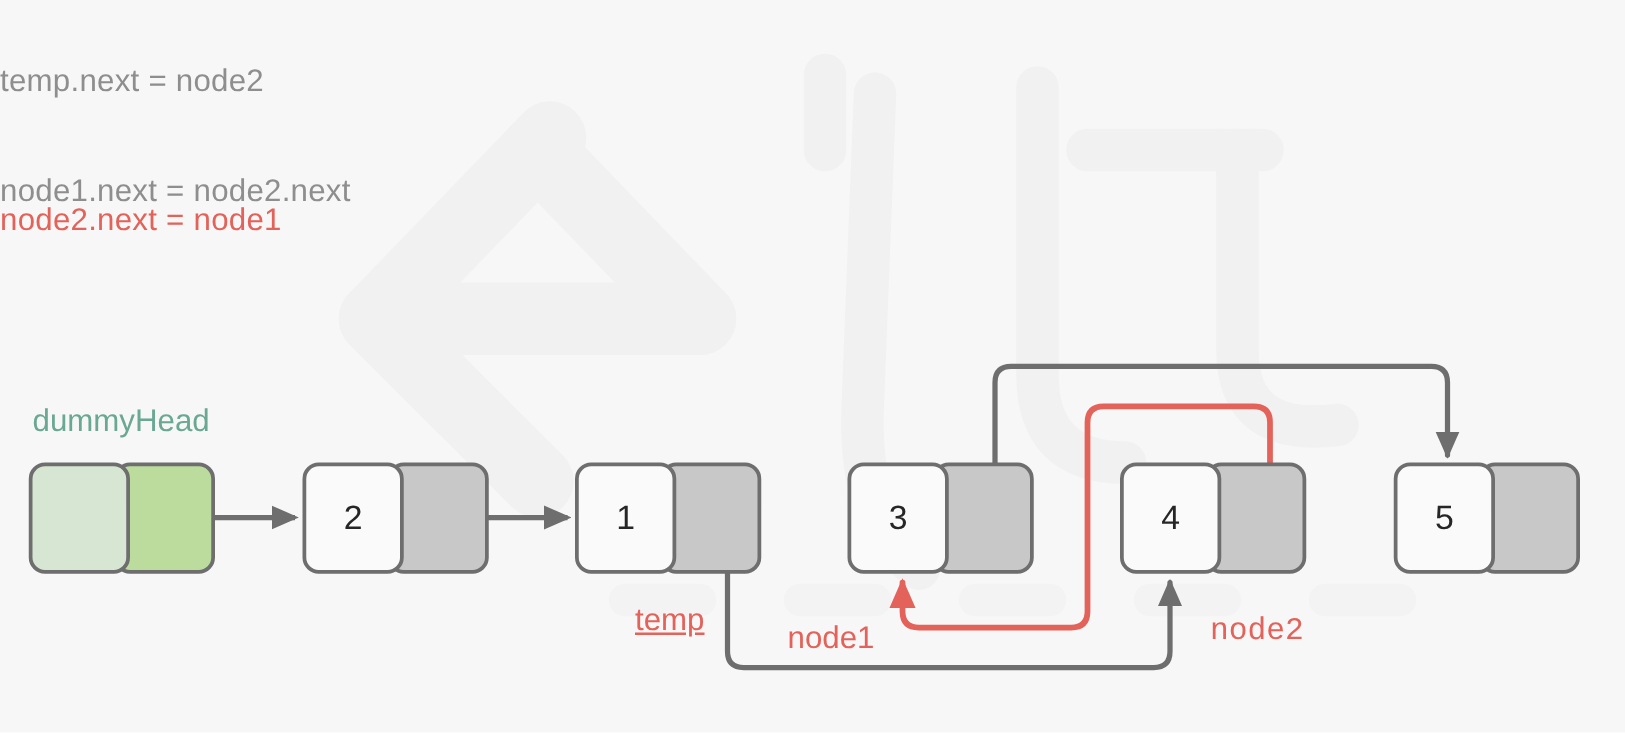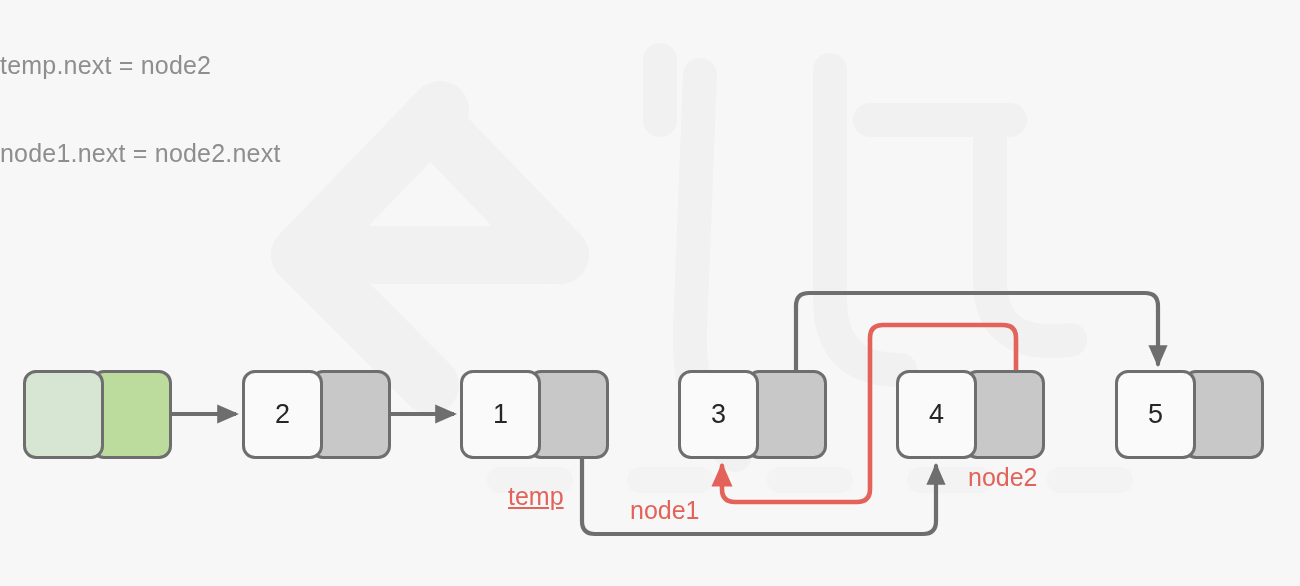--- a/index.html
+++ b/index.html
@@ -112,20 +112,21 @@
       <path d="M500 480 L560 480"></path>
       <path d="M640 480 L700 480"></path>
       <path d="M780 480 L840 480"></path>
       <path d="M920 480 L980 480"></path>
       <path d="M1060 480 L1120 480"></path>
     </g>
   </svg>
 
   <div class="code-line code-gray" style="top:51px;">temp.next = node2</div>
   <div class="code-line code-gray" style="top:107px;margin-top:32px;">node1.next = node2.next</div>
+  <div class="code-line code-red" style="top:162px;">node2.next = node1</div>
 
   <svg id="edges" xmlns="http://www.w3.org/2000/svg" aria-hidden="true">
     <defs>
       <marker id="arrow-gray" viewBox="0 0 10 10" refX="8.6" refY="5" markerWidth="5.2" markerHeight="5.2" orient="auto-start-reverse">
         <path d="M 0 0.6 L 10 5 L 0 9.4 z" fill="#6e6e6e"></path>
       </marker>
       <marker id="arrow-red" viewBox="0 0 10 10" refX="8.6" refY="5" markerWidth="5.2" markerHeight="5.2" orient="auto-start-reverse">
         <path d="M 0 0.6 L 10 5 L 0 9.4 z" fill="#e36259"></path>
       </marker>
     </defs>
@@ -180,17 +181,18 @@
   <div class="node" style="left:896px; top:370px;">
     <div class="cell cell-val">4</div>
     <div class="cell cell-ptr"></div>
   </div>
 
   <div class="node" style="left:1115px; top:370px;">
     <div class="cell cell-val">5</div>
     <div class="cell cell-ptr"></div>
   </div>
 
+  <div class="lbl lbl-green" style="left:26px; top:323px;">dummyHead</div>
   <div class="lbl lbl-red" style="left:508px; top:482px;text-decoration:underline;">temp</div>
   <div class="lbl lbl-red" style="left:630px; top:472px;margin-top:24px;">node1</div>
-  <div class="lbl lbl-red" style="left:968px; top:463px;">node2</div>
+  <div class="lbl lbl-red" style="left:968px; top:490px;font-family:Liberation Mono, monospace;">node2</div>
 
 </div>
 
 </body></html>

